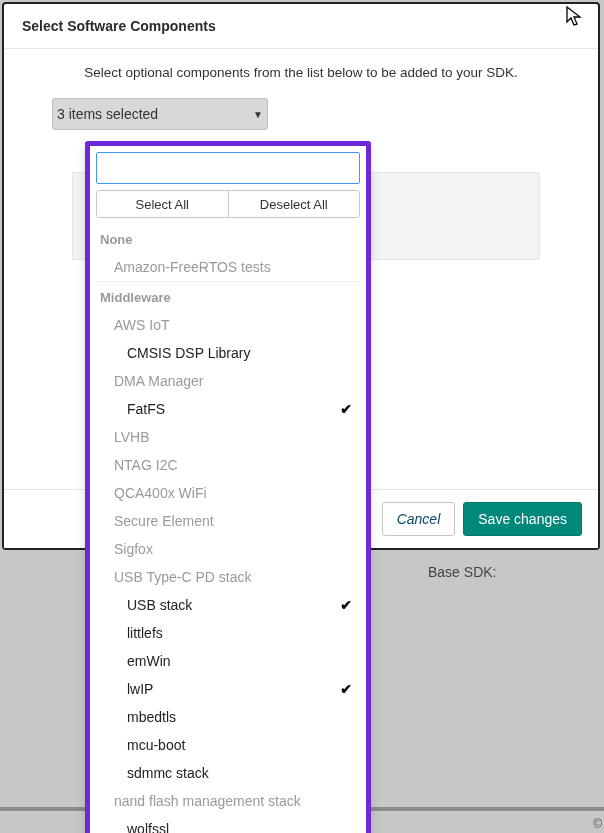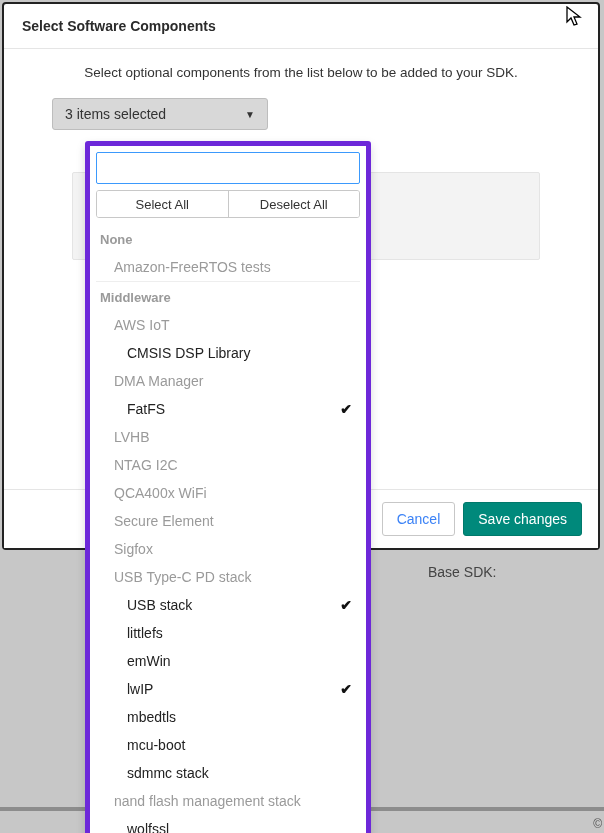--- a/index.html
+++ b/index.html
@@ -45,21 +45,21 @@
   }
   .dropdown-trigger {
     display: inline-flex;
     align-items: center;
     justify-content: space-between;
     width: 216px;
     height: 32px;
     background: #d8d8d8;
     border: 1px solid #bdbdbd;
     border-radius: 3px;
-    padding: 0 12px;
+    padding: 0 4px;
     font-size: 14px;
     color: #333;
     cursor: pointer;
   }
   .caret-down {
     font-size: 10px;
     color: #333;
   }
   .placeholder-box {
     position: absolute;
@@ -82,21 +82,22 @@
   .btn {
     height: 34px;
     padding: 0 14px;
     font-size: 14px;
     border-radius: 3px;
     cursor: pointer;
   }
   .btn-cancel {
     background: #fff;
     border: 1px solid #c7c7c7;
-    color: #3b82f6;
+    color: #0c4a6e;
+    font-style: italic;
   }
   .btn-save {
     background: #00897b;
     border: 1px solid #00796b;
     color: #fff;
   }
   
   .dropdown-panel {
     position: absolute;
     top: 141px;

